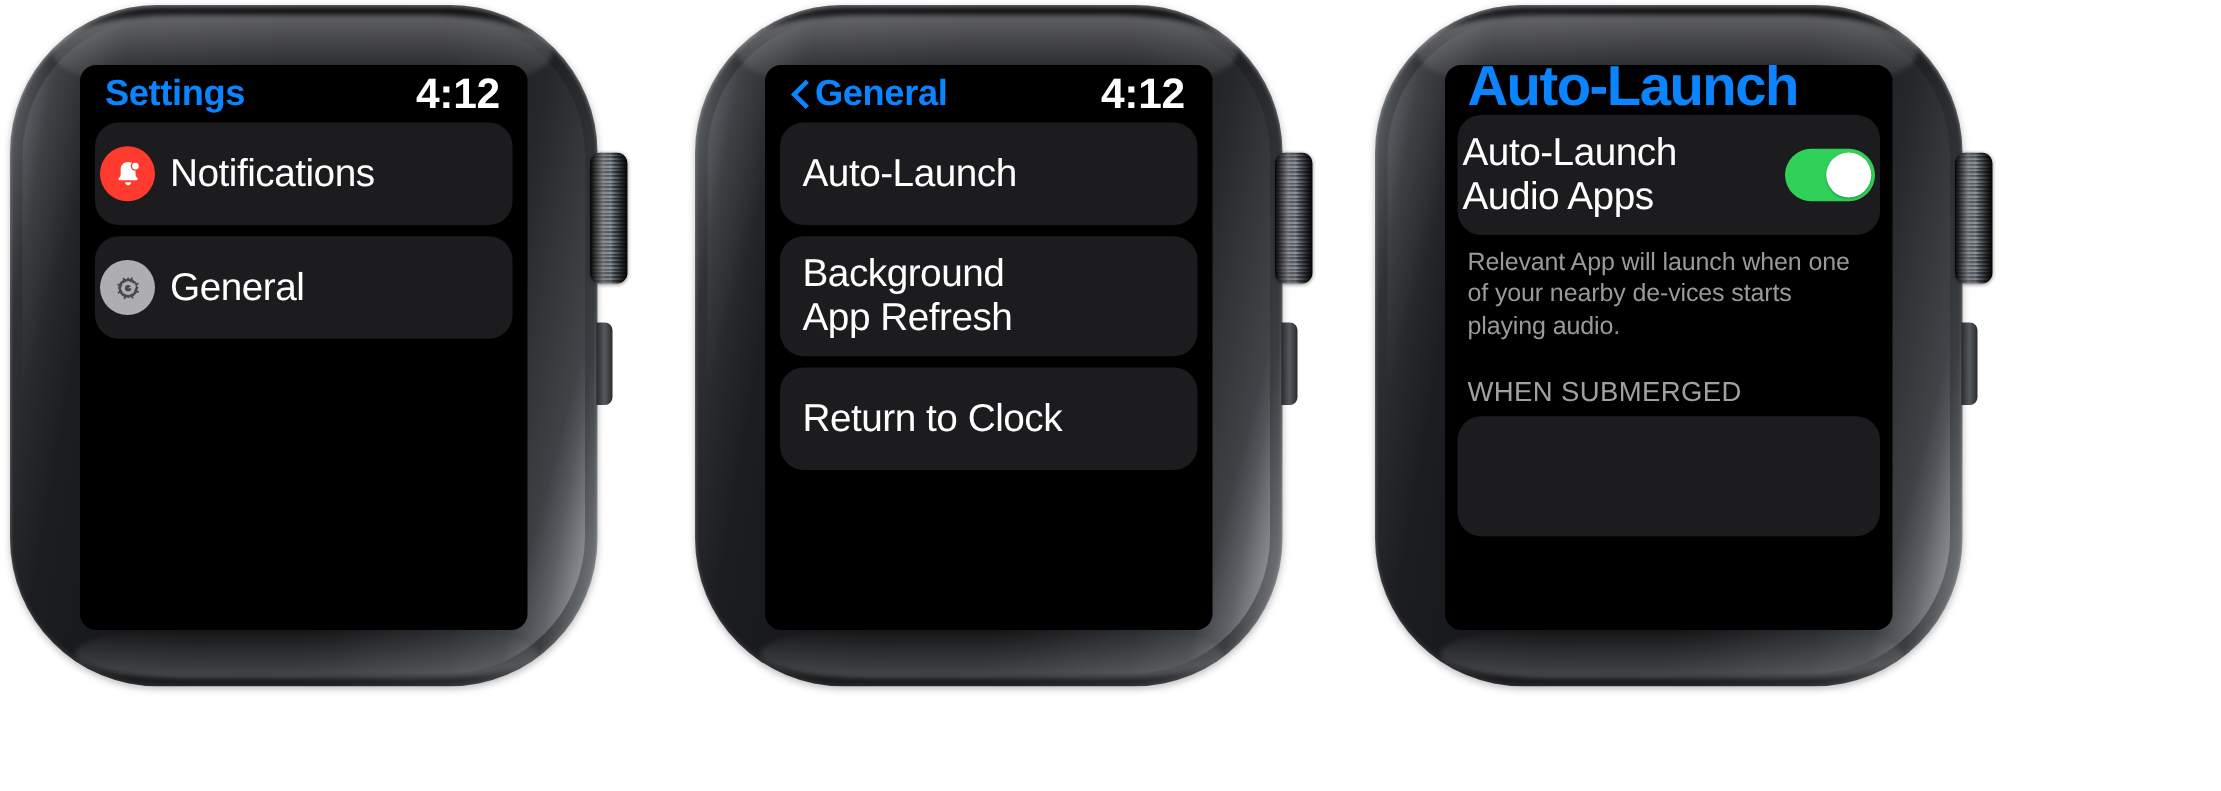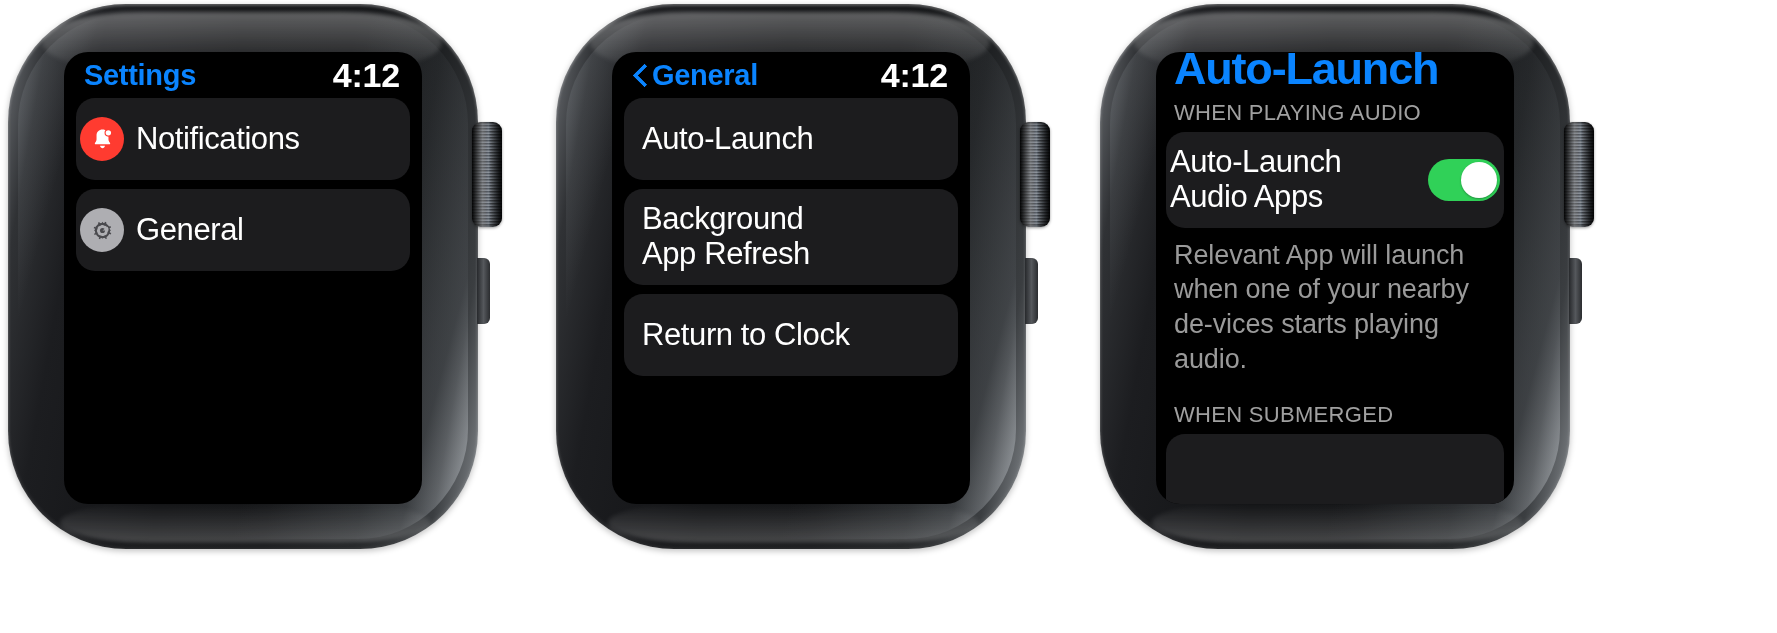--- a/index.html
+++ b/index.html
@@ -139,21 +139,21 @@
     background: linear-gradient(90deg, #27292c, #55585c 50%, #2a2c2f);
   }
 
   
   .screen {
     position: absolute;
     left: 56px;
     top: 48px;
     width: 358px;
     height: 452px;
-    border-radius: 24px;
+    border-radius: 13px;
     background: #000000;
     overflow: hidden;
   }
   .screen-inner {
     position: absolute;
     inset: 0;
     padding: 0 8px;
     box-sizing: border-box;
   }
 
@@ -284,21 +284,21 @@
     width: 36px;
     height: 36px;
     border-radius: 50%;
     background: #ffffff;
     box-shadow: 0 1px 2px rgba(0,0,0,0.3);
   }
 
   
   .footnote {
     color: #9a9a9a;
-    font-size: 27px;
+    font-size: 20px;
     line-height: 1.28;
     padding: 10px 12px 0 12px;
     letter-spacing: -0.1px;
   }
 
   .spacer-sm { height: 18px; }
 
   
   .watch-3 .screen-inner { padding: 0 6px; }
 </style>
@@ -408,21 +408,20 @@
     <div class="gloss-bottom"></div>
     <div class="crown"></div>
     <div class="side-button"></div>
 
     <div class="screen">
       <div class="screen-inner">
 
 
         <div class="page-title">Auto-Launch</div>
 
-        <div class="section-header">WHEN PLAYING AUDIO</div>
 
         <div class="rows">
           <div class="row tall">
             <span class="row-label multiline">Auto-Launch<br>Audio Apps</span>
             <span class="toggle">
               <span class="knob"></span>
             </span>
           </div>
         </div>
 

